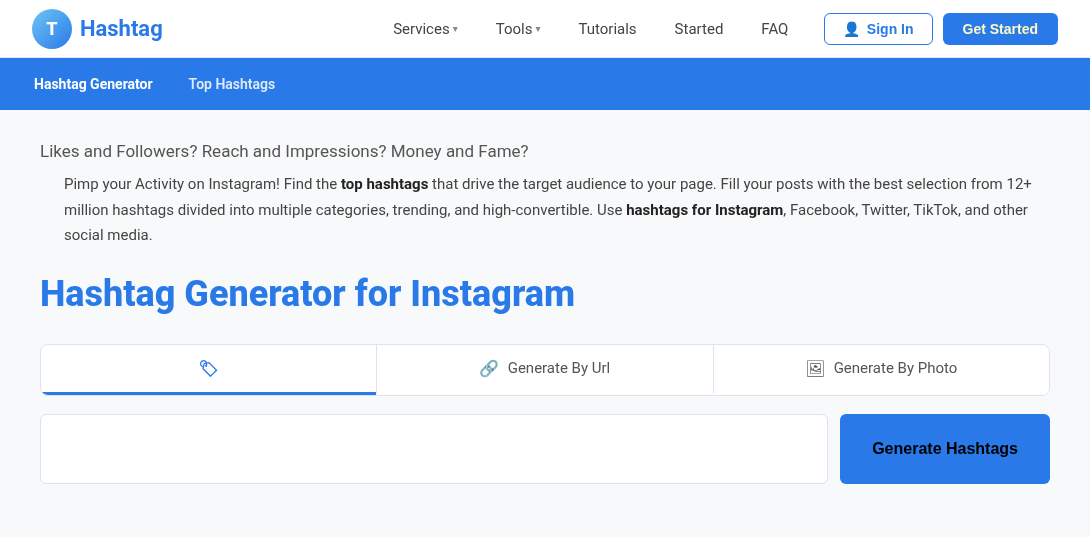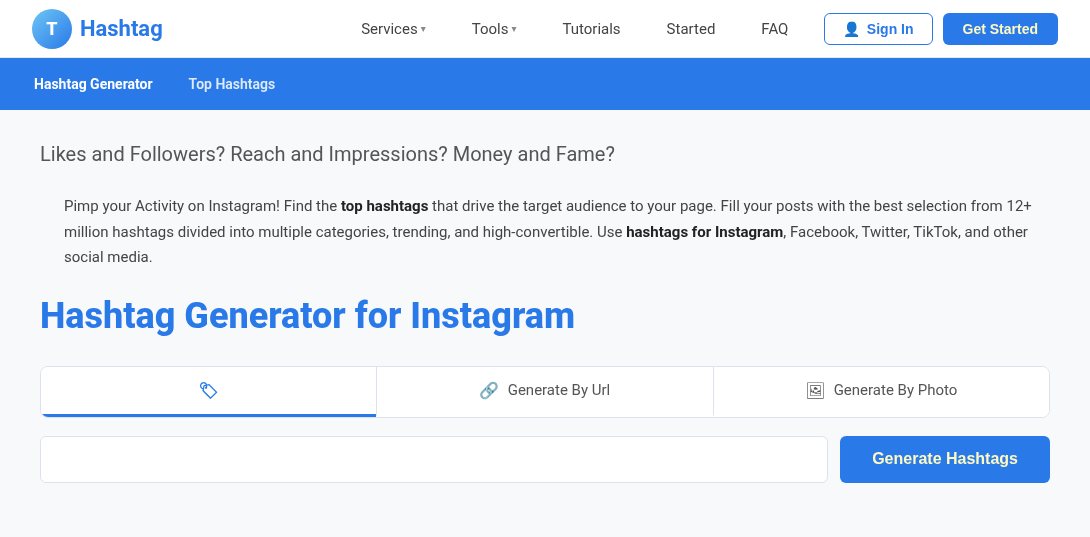--- a/index.html
+++ b/index.html
@@ -35,21 +35,21 @@
       font-size: 18px;
     }
     .logo-text {
       font-size: 22px;
       font-weight: 700;
       color: #2979e8;
     }
     nav {
       display: flex;
       align-items: center;
-      gap: 22px;
+      gap: 14px;
       margin-right: 24px;
     }
     .nav-item {
       display: flex;
       align-items: center;
       gap: 3px;
       padding: 6px 12px;
       font-size: 15px;
       color: #444;
       cursor: pointer;
@@ -110,23 +110,23 @@
       font-weight: 700;
     }
 
     
     .main {
       max-width: 1090px;
       margin: 0 auto;
       padding: 28px 40px 40px 40px;
     }
     .intro-text {
-      font-size: 20px;
+      font-size: 17px;
       color: #555;
-      margin-bottom: 24px;
+      margin-bottom: 7px;
       line-height: 1.6;
     }
     .desc-text {
       font-size: 15px;
       color: #444;
       line-height: 1.7;
       margin-bottom: 24px;
       margin-left: 24px;
     }
     .desc-text strong { color: #222; font-weight: 700; }
@@ -182,23 +182,23 @@
     .search-input {
       flex: 1;
       padding: 14px 16px;
       border: 1.5px solid #dde3ee;
       border-radius: 6px;
       font-size: 15px;
       background: #fff;
       outline: none;
     }
     .btn-generate {
-      padding: 14px 32px;
+      padding: 26px 32px;
       background: #2979e8;
-      color: #fef9c3;
+      color: #000000;
       border: none;
       border-radius: 6px;
       font-size: 16px;
       font-weight: 700;
       cursor: pointer;
       white-space: nowrap;
     }
   </style>
 </head>
 <body>

